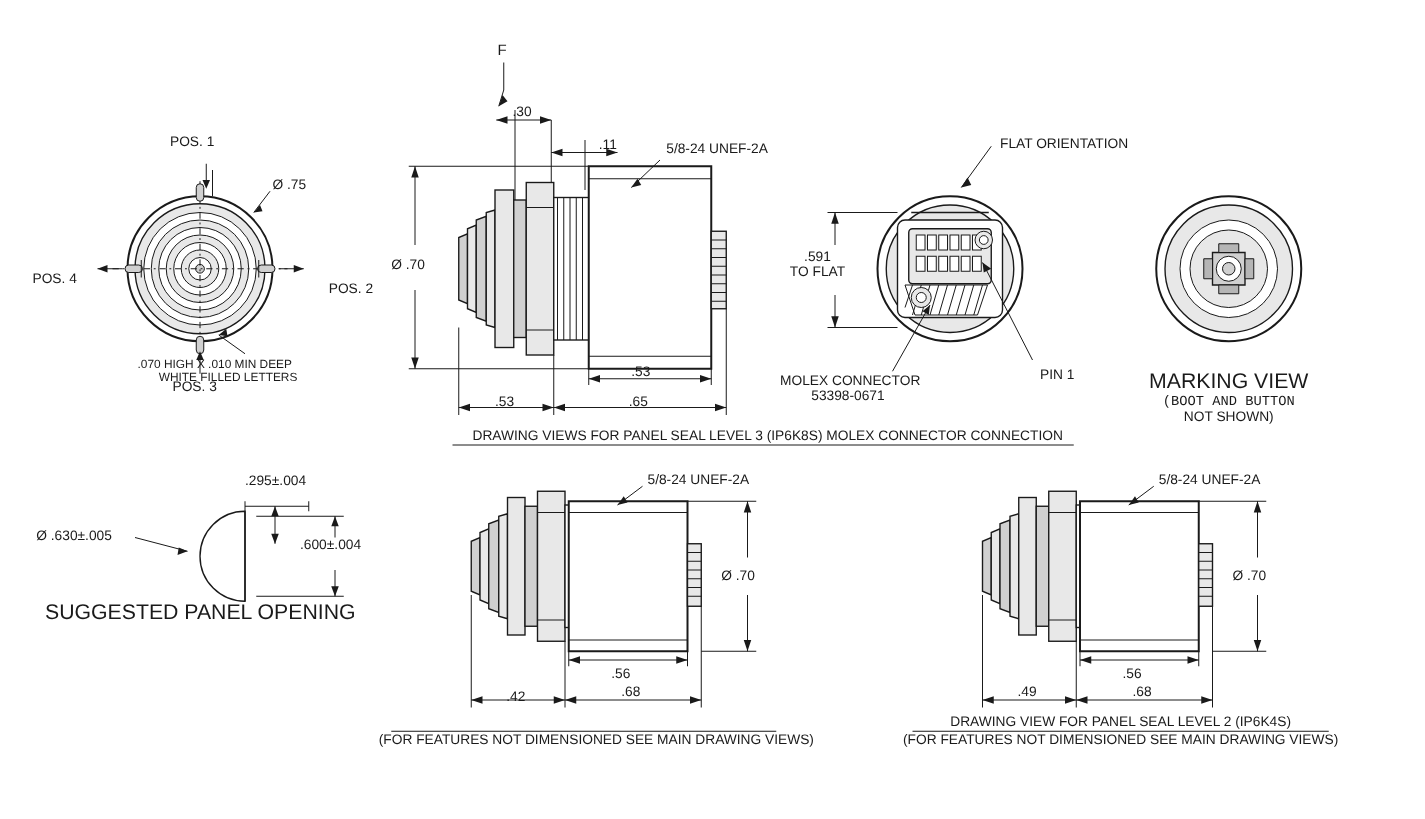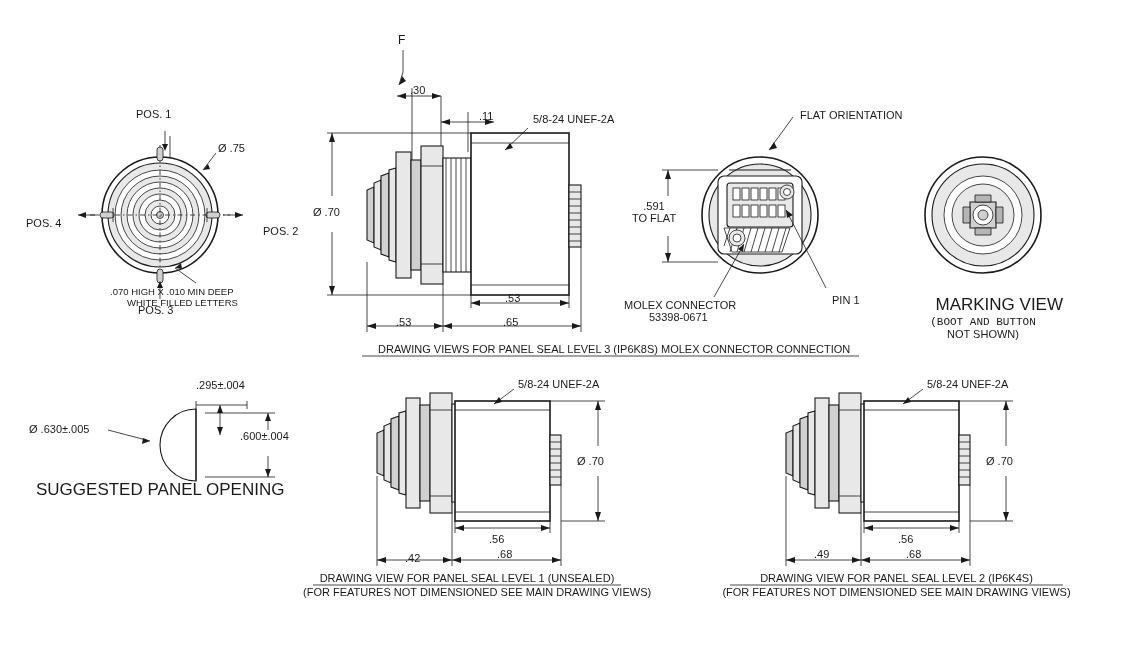--- a/index.html
+++ b/index.html
@@ -401,35 +401,34 @@
   <div class="lbl" style="left:503px; top:316px;">.65</div>
   <div class="lbl" style="left:362px; top:343px;margin-left:16px;">DRAWING VIEWS FOR PANEL SEAL LEVEL 3 (IP6K8S) MOLEX CONNECTOR CONNECTION</div>
 
   <div class="lbl" style="left:800px; top:109px;">FLAT ORIENTATION</div>
   <div class="lbl ctr" style="left:636px; top:200px; width:36px;">.591</div>
   <div class="lbl ctr" style="left:628px; top:212px; width:52px;">TO FLAT</div>
   <div class="lbl" style="left:624px; top:299px;">MOLEX CONNECTOR</div>
   <div class="lbl" style="left:649px; top:311px;">53398-0671</div>
   <div class="lbl" style="left:832px; top:294px;">PIN 1</div>
 
-  <div class="lbl xbig ctr" style="left:903px; top:295px; width:160px;text-align:right;">MARKING VIEW</div>
+  <div class="lbl xbig ctr" style="left:903px; top:295px; width:160px;">MARKING VIEW</div>
   <div class="lbl ctr" style="left:903px; top:316px; width:160px;font-family:Liberation Mono, monospace;">(BOOT AND BUTTON</div>
   <div class="lbl ctr" style="left:903px; top:328px; width:160px;">NOT SHOWN)</div>
 
   <div class="lbl" style="left:196px; top:379px;">.295±.004</div>
   <div class="lbl" style="left:29px; top:423px;">Ø .630±.005</div>
   <div class="lbl" style="left:240px; top:430px;">.600±.004</div>
   <div class="lbl xbig" style="left:36px; top:480px;">SUGGESTED PANEL OPENING</div>
 
   <div class="lbl" style="left:518px; top:378px;">5/8-24 UNEF-2A</div>
   <div class="lbl" style="left:577px; top:455px;">Ø .70</div>
   <div class="lbl" style="left:489px; top:533px;">.56</div>
   <div class="lbl" style="left:405px; top:552px;">.42</div>
   <div class="lbl" style="left:497px; top:548px;">.68</div>
-  <div class="lbl ctr" style="left:313px; top:572px; width:308px;">DRAWING VIEW FOR PANEL SEAL LEVEL 1 (UNSEALED)</div>
   <div class="lbl ctr" style="left:303px; top:586px; width:328px;">(FOR FEATURES NOT DIMENSIONED SEE MAIN DRAWING VIEWS)</div>
 
   <div class="lbl" style="left:927px; top:378px;">5/8-24 UNEF-2A</div>
   <div class="lbl" style="left:986px; top:455px;">Ø .70</div>
   <div class="lbl" style="left:898px; top:533px;">.56</div>
   <div class="lbl" style="left:814px; top:548px;">.49</div>
   <div class="lbl" style="left:906px; top:548px;">.68</div>
   <div class="lbl ctr" style="left:730px; top:572px; width:333px;">DRAWING VIEW FOR PANEL SEAL LEVEL 2 (IP6K4S)</div>
   <div class="lbl ctr" style="left:712px; top:586px; width:369px;">(FOR FEATURES NOT DIMENSIONED SEE MAIN DRAWING VIEWS)</div>
 

